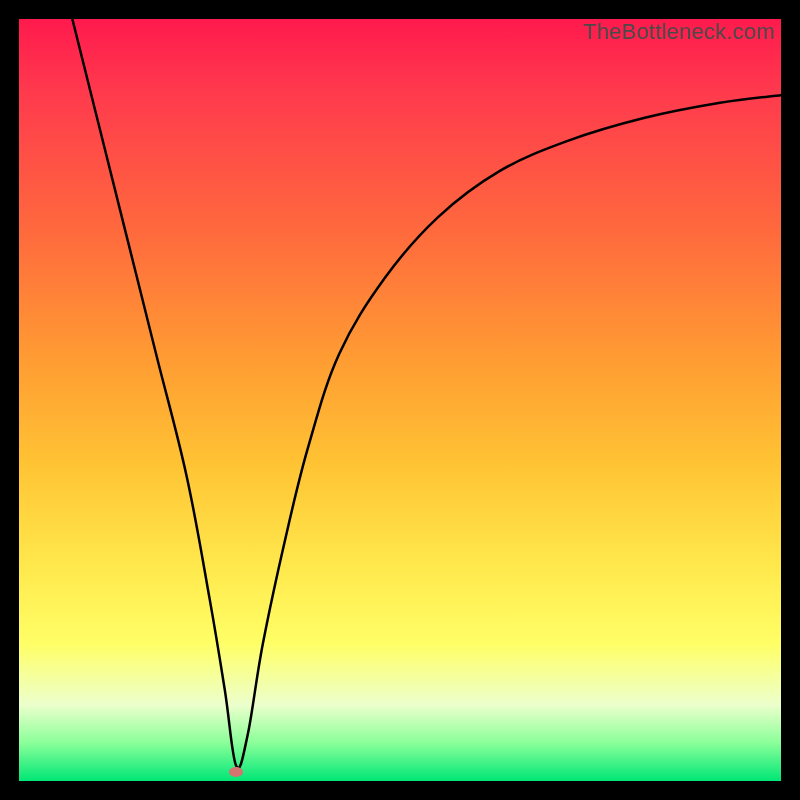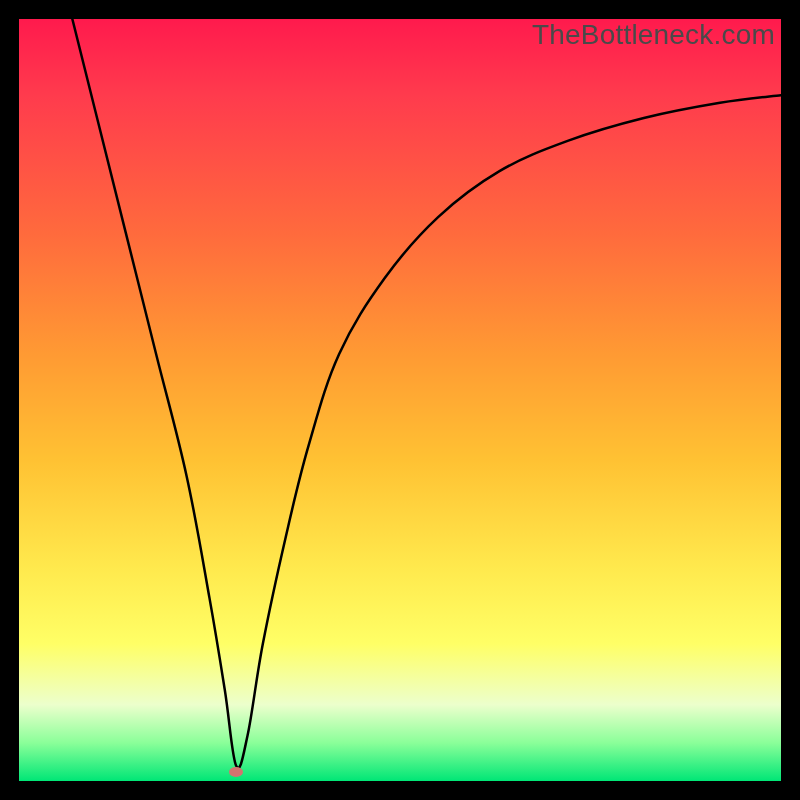--- a/index.html
+++ b/index.html
@@ -27,21 +27,21 @@
       #ffff66 82%,
       #ecffcc 90%,
       #8aff99 95%,
       #00e676 100%);
   }
   .watermark {
     position: absolute;
     top: 0px;
     right: 6px;
     color: #4a4a4a;
-    font-size: 28px;
+    font-size: 22px;
     font-weight: 500;
     letter-spacing: 0.2px;
   }
   svg.curve {
     position: absolute;
     left: 0;
     top: 0;
     width: 762px;
     height: 762px;
   }

